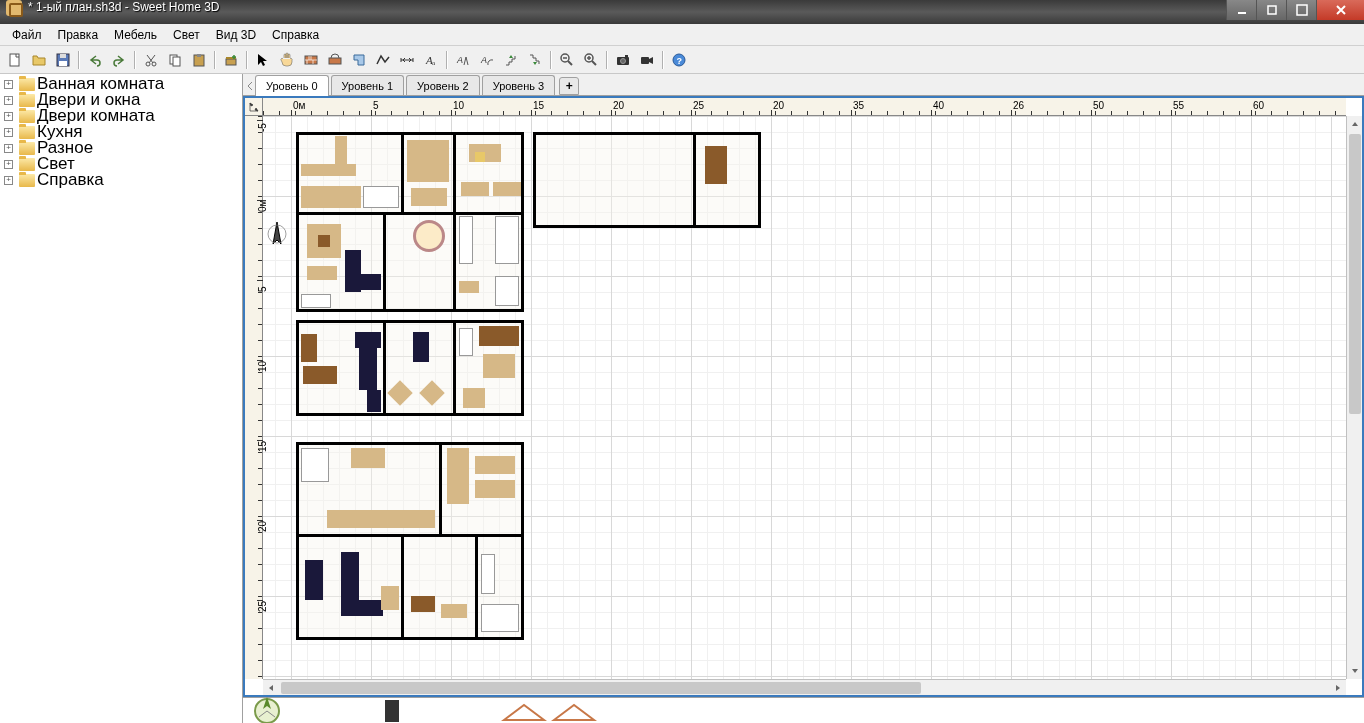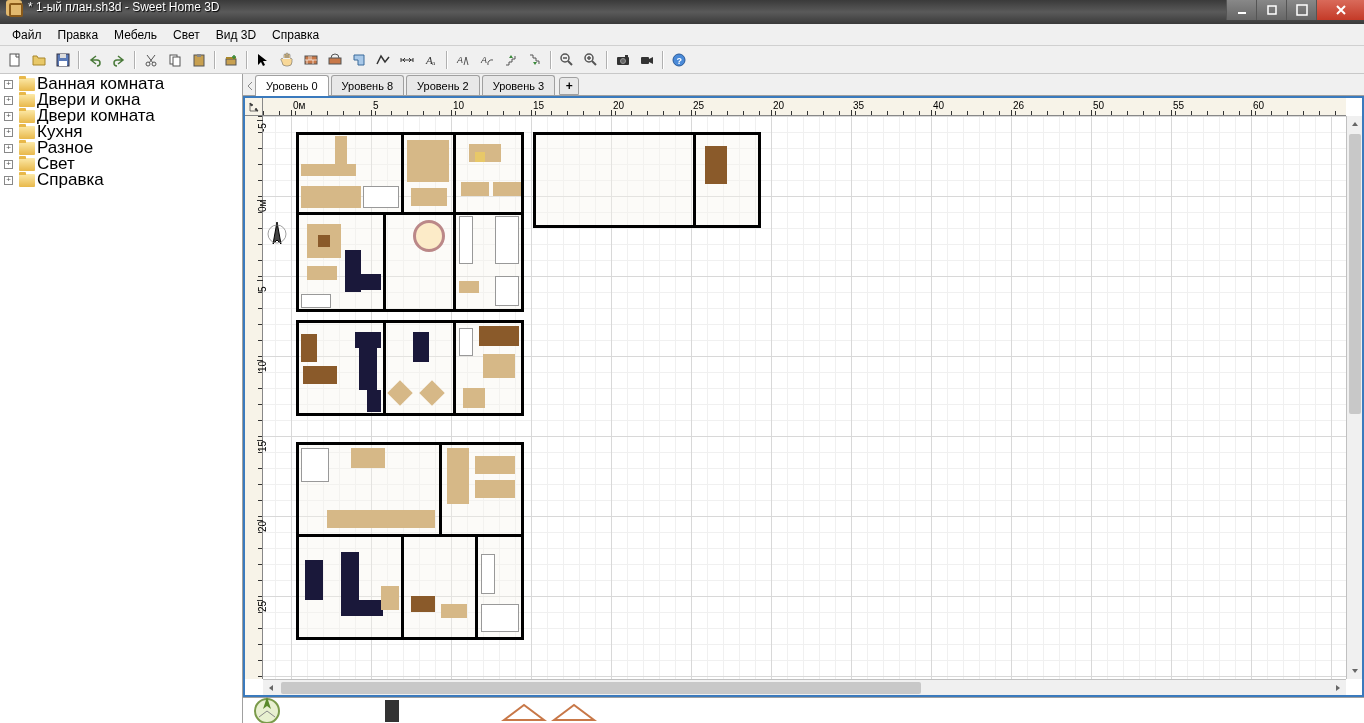--- a/index.html
+++ b/index.html
@@ -355,21 +355,21 @@
 
   <div class="right-area">
 
     <div class="tabs">
       <div style="width:6px;height:18px;display:flex;align-items:center;">
           <svg width="6" height="10" viewBox="0 0 6 10">
             <path d="M5 1 L1 5 L5 9" fill="none" stroke="#888"></path>
           </svg>
         </div>
       <div class="tab active">Уровень 0</div>
-      <div class="tab">Уровень 8</div>
+      <div class="tab">Уровень 1</div>
       <div class="tab">Уровень 2</div>
       <div class="tab">Уровень 3</div>
       <div class="tab-add">+</div>
     </div>
 
     <div class="plan-container">
       <div class="ruler-corner">
         <svg viewBox="0 0 12 12">
             <path d="M2 10 h8 M2 10 v-8 M2 2 l3 2 l-2 1 z M10 10 l-2-3 l-1 2 z" fill="#333" stroke="#333" stroke-width=".7"></path>
           </svg>

